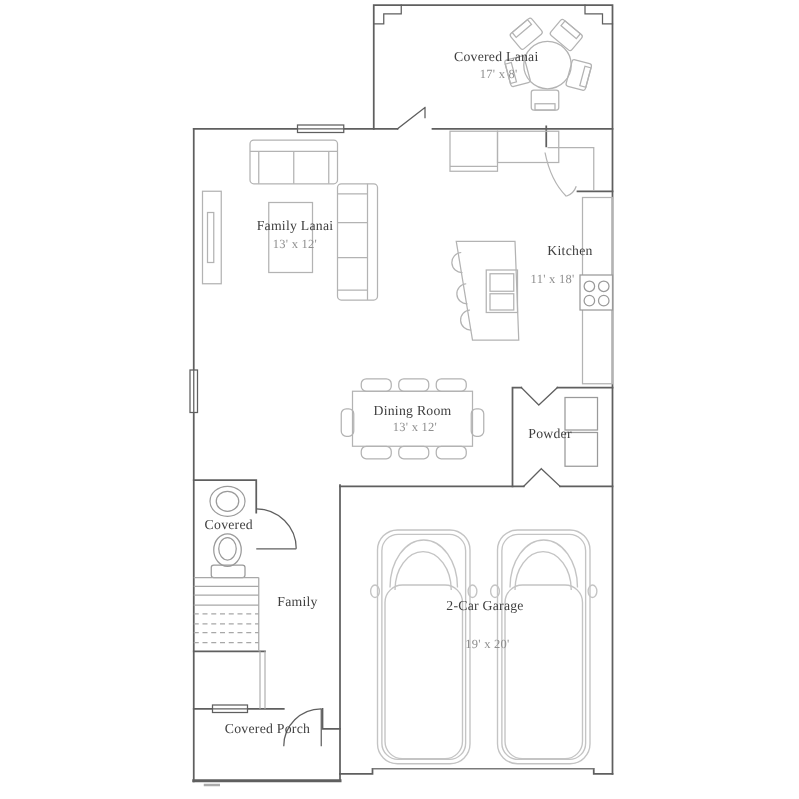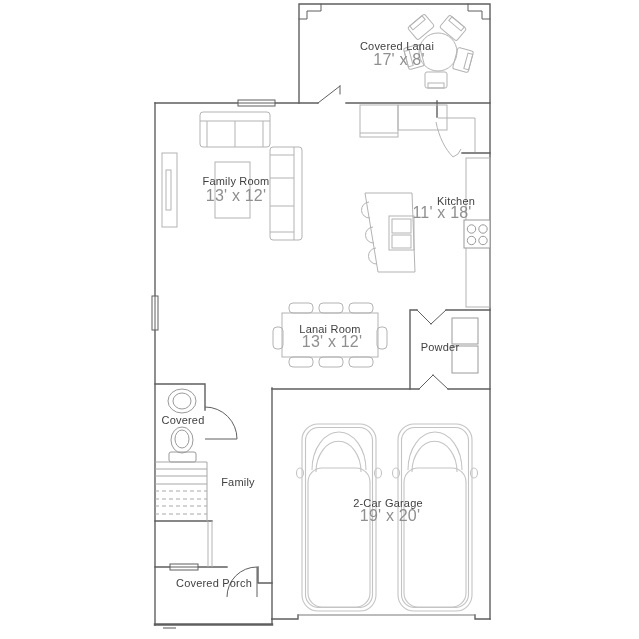--- a/index.html
+++ b/index.html
@@ -1,22 +1,22 @@
 <!DOCTYPE html>
 <html><head>
 <meta charset="utf-8">
 <style>
   html,body{margin:0;padding:0;background:#ffffff;}
   #stage{position:relative;width:639px;height:639px;background:#ffffff;overflow:hidden;
-         font-family:Liberation Sans, sans-serif;}
+         font-family:Liberation Serif, serif;}
   #plan-svg{position:absolute;left:0;top:0;}
   .room-label{position:absolute;transform:translate(-50%,-50%);white-space:nowrap;
               font-size:11px;color:#3f3f3f;letter-spacing:.2px;}
   .room-dims{position:absolute;transform:translate(-50%,-50%);white-space:nowrap;
-             font-size:16px;color:#8f8f8f;letter-spacing:.2px;}
+             font-size:10px;color:#8f8f8f;letter-spacing:.2px;}
 </style>
 </head>
 <body>
 
 <div id="stage">
 
   <svg id="plan-svg" width="639" height="639" viewBox="0 0 639 639">
 
     <g fill="none" stroke="#5f5f5f" stroke-width="1.4" stroke-linecap="square">
 
@@ -219,32 +219,32 @@
         <path d="M14,48 A22,30 0 0 1 59,48"></path>
         <ellipse cx="-2" cy="49" rx="3.5" ry="5"></ellipse>
         <ellipse cx="76" cy="49" rx="3.5" ry="5"></ellipse>
       </g>
     </g>
   </svg>
 
   <div class="room-label" style="left:397px;top:46px">Covered Lanai</div>
   <div class="room-dims" style="left:399px;top:60px">17' x 8'</div>
 
-  <div class="room-label" style="left:236px;top:181px">Family Room</div>
+  <div class="room-label" style="left:236px;top:181px">Family Lanai</div>
   <div class="room-dims" style="left:236px;top:196px">13' x 12'</div>
 
   <div class="room-label" style="left:456px;top:201px">Kitchen</div>
-  <div class="room-dims" style="left:442px;top:213px">11' x 18'</div>
-
-  <div class="room-label" style="left:330px;top:329px">Lanai Room</div>
+  <div class="room-dims" style="left:442px;top:224px">11' x 18'</div>
+
+  <div class="room-label" style="left:330px;top:329px">Dining Room</div>
   <div class="room-dims" style="left:332px;top:342px">13' x 12'</div>
 
   <div class="room-label" style="left:440px;top:347px">Powder</div>
 
   <div class="room-label" style="left:183px;top:420px">Covered</div>
 
   <div class="room-label" style="left:238px;top:482px">Family</div>
 
-  <div class="room-label" style="left:388px;top:503px">2-Car Garage</div>
+  <div class="room-label" style="left:388px;top:485px">2-Car Garage</div>
   <div class="room-dims" style="left:390px;top:516px">19' x 20'</div>
 
   <div class="room-label" style="left:214px;top:583px">Covered Porch</div>
 </div>
 
 </body></html>

